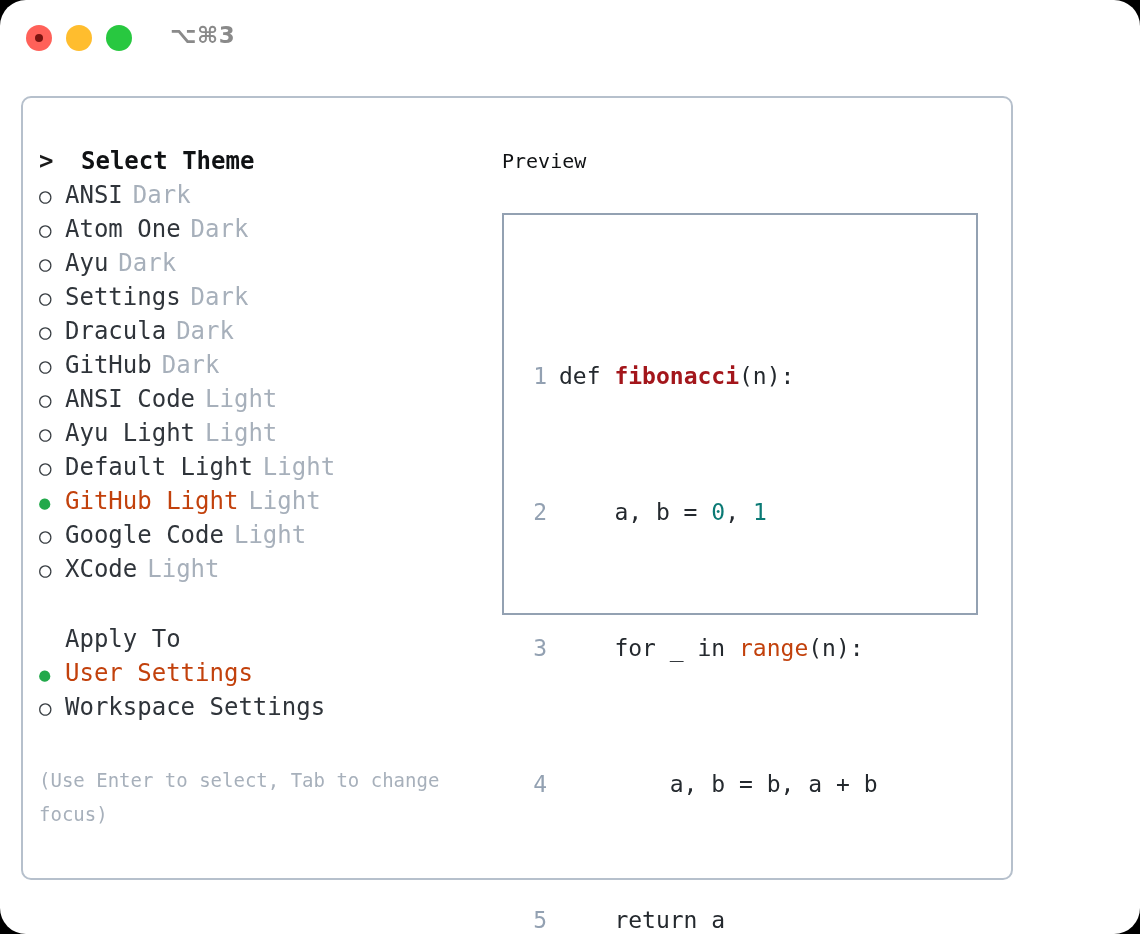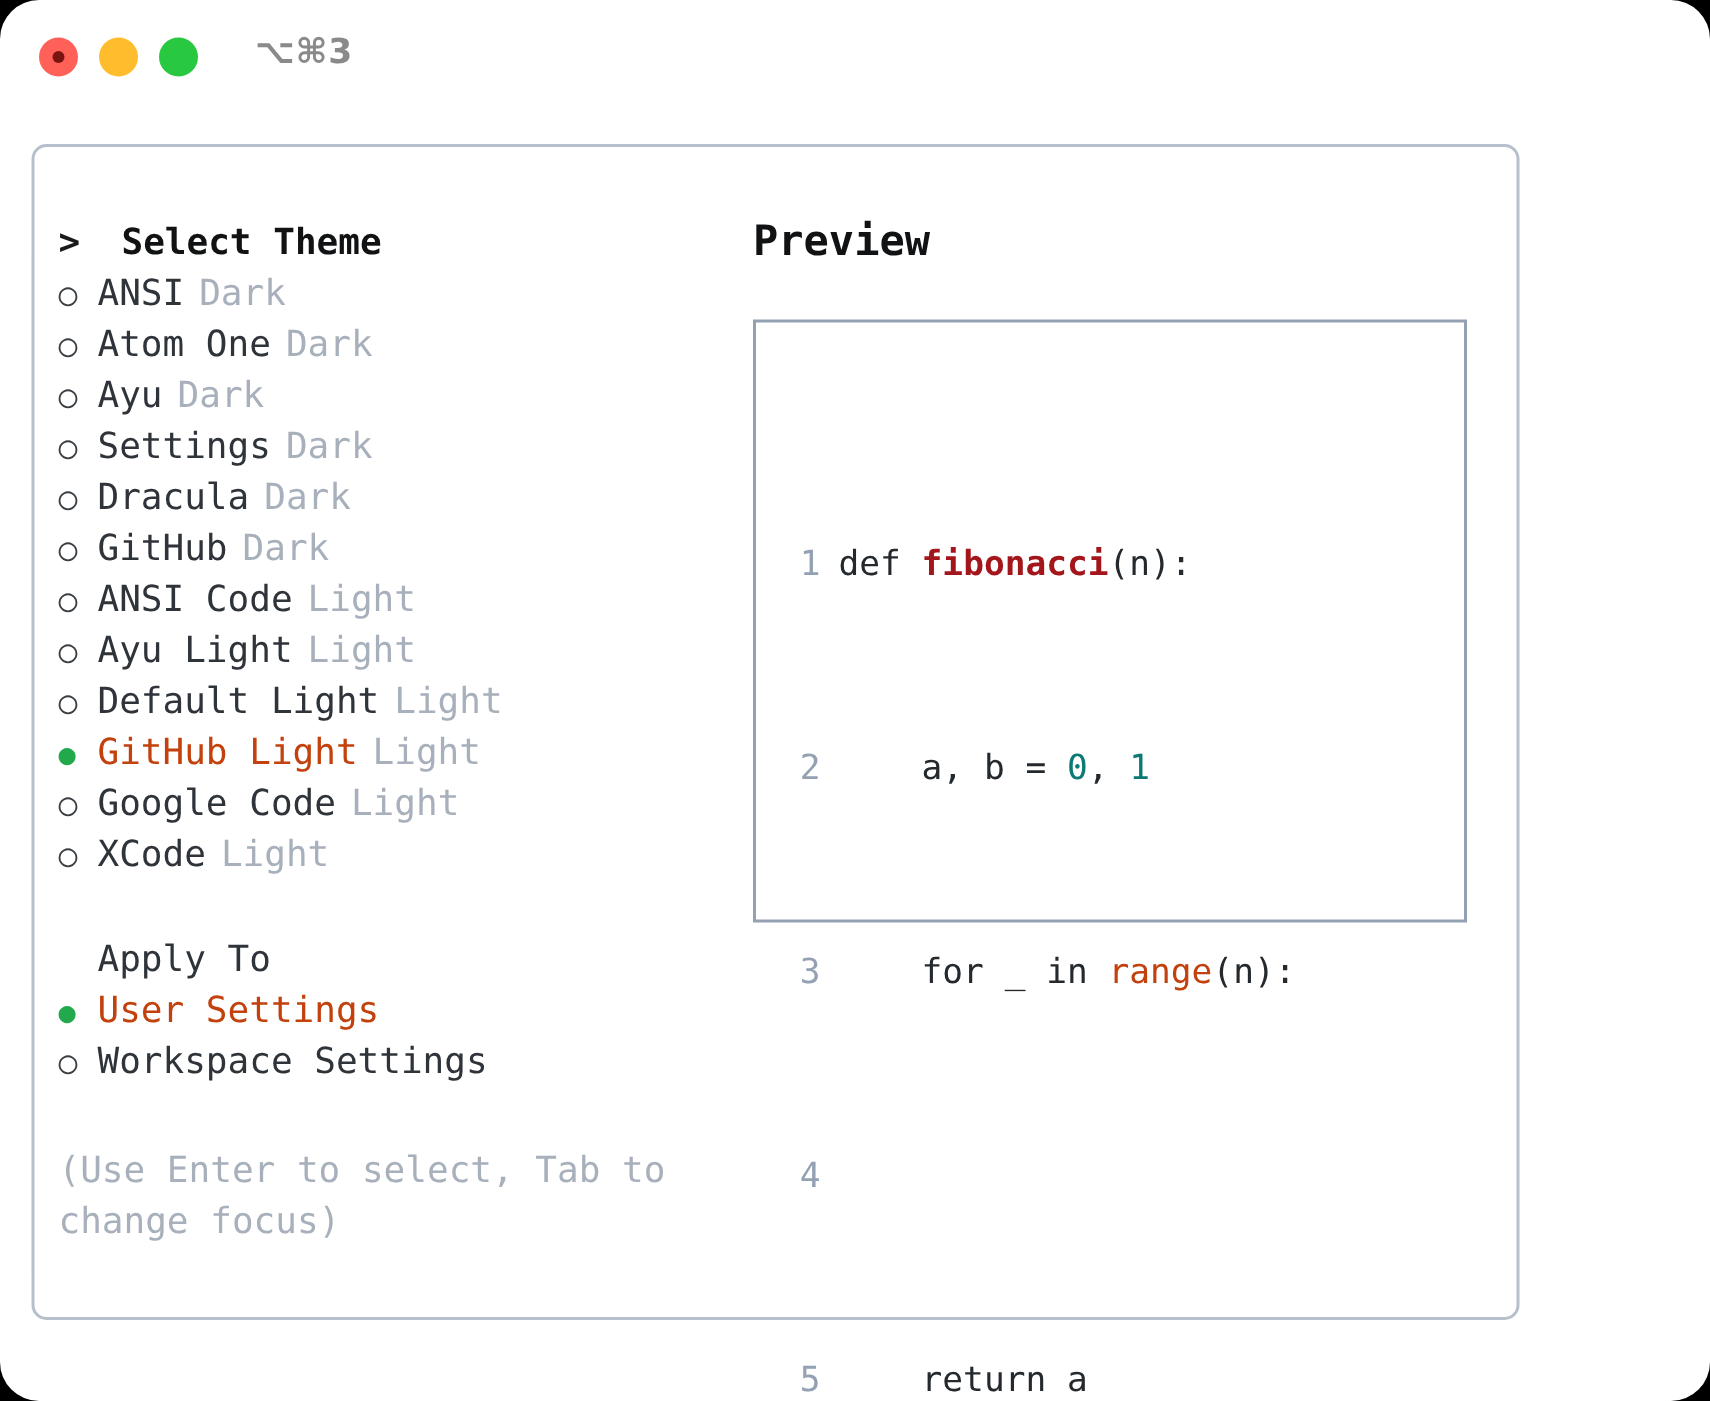--- a/index.html
+++ b/index.html
@@ -124,35 +124,35 @@
     margin-left: 10px;
   }
 
   .spacer-lg { height: 36px; }
 
   .hint {
     position: absolute;
     left: 16px;
     top: 665px;
     width: 420px;
-    font-size: 24px;
+    font-size: 19px;
     line-height: 34px;
     color: #a7b0bb;
   }
 
   
   .right-col {
     position: absolute;
     left: 479px;
     top: 46px;
     width: 500px;
   }
   .preview-title {
-    font-size: 28px;
-    font-weight: 700;
+    font-size: 20px;
+    font-weight: 400;
     color: #101214;
     line-height: 34px;
   }
   .preview-box {
     margin-top: 35px;
     width: 476px;
     height: 402px;
     border: 2px solid #93a1b2;
     box-sizing: border-box;
     background: #ffffff;
@@ -301,20 +301,21 @@
               <span class="ctext"><span class="kw">    a, b = </span><span class="num">0</span><span class="kw">, </span><span class="num">1</span></span>
             </div>
 
             <div class="cline">
               <span class="lnum">3</span>
               <span class="ctext"><span class="kw">    for _ in </span><span class="bi">range</span><span class="kw">(n):</span></span>
             </div>
 
             <div class="cline">
               <span class="lnum">4</span>
+              <span class="ctext"><span class="kw">        a, b = b, a + b</span></span>
             </div>
 
             <div class="cline">
               <span class="lnum">5</span>
               <span class="ctext"><span class="kw">    return a</span></span>
             </div>
 
             
 
             

